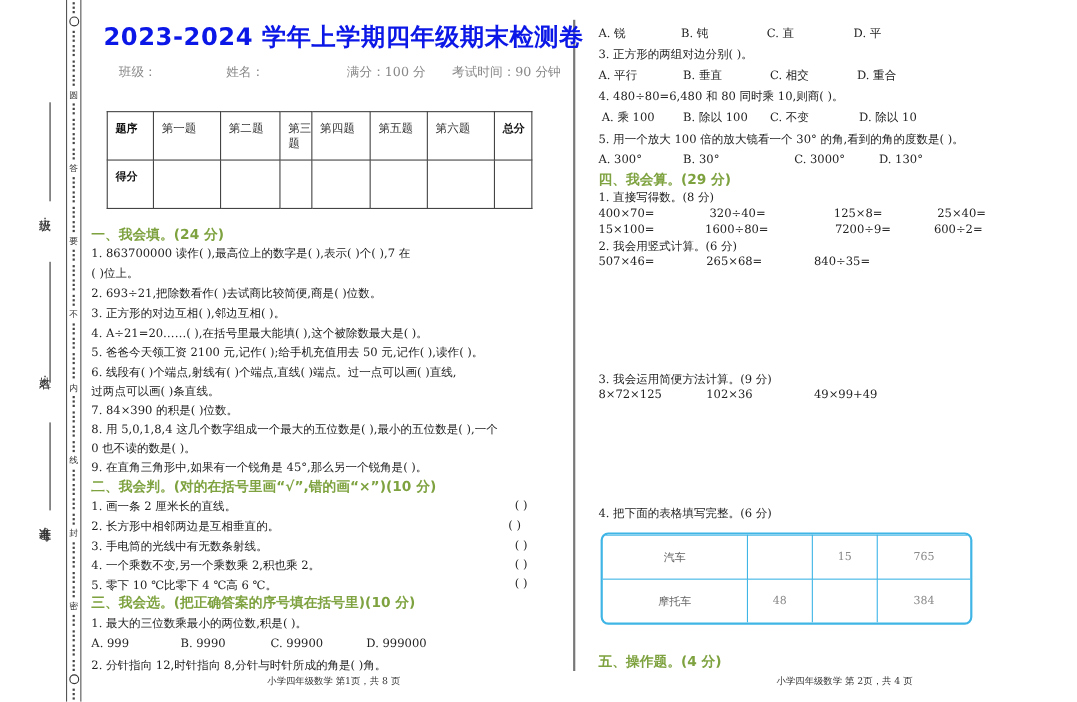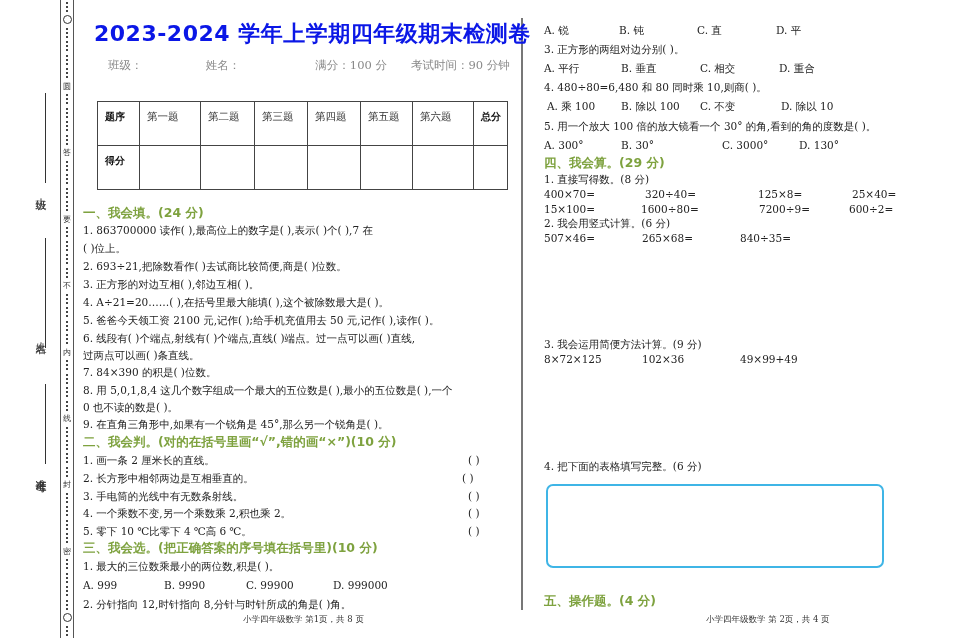--- a/index.html
+++ b/index.html
@@ -121,21 +121,21 @@
   <span style="width:92px">满分：100 分</span>
   <span>考试时间：90 分钟</span>
 </div>
 
 <table class="score-table" style="left:97px">
   <tbody>
       <tr>
     <td class="bold" style="width:42px">题序</td>
     <td style="width:61px">第一题</td>
     <td style="width:54px">第二题</td>
-    <td style="width:53px">第三题</td>
+    <td style="width:29px">第三题</td>
     <td style="width:53px">第四题</td>
     <td style="width:52px">第五题</td>
     <td style="width:61px">第六题</td>
     <td class="bold" style="width:34px">总分</td>
   </tr>
   <tr>
     <td class="bold">得分</td>
     <td></td>
     <td></td>
     <td></td>
@@ -223,18 +223,30 @@
 <div class="line" style="left:544px;top:338px">3. 我会运用简便方法计算。(9 分)</div>
 <div class="line" style="left:544px;top:353px">8×72×125</div>
 <div class="line" style="left:642px;top:353px">102×36</div>
 <div class="line" style="left:740px;top:353px">49×99+49</div>
 
 <div class="line" style="left:544px;top:460px">4. 把下面的表格填写完整。(6 分)</div>
 
 <div class="vehicle-table">
   <table>
     <tbody>
+    <tr>
+      <td>汽车</td>
+      <td class="num"></td>
+      <td class="num">15</td>
+      <td class="num">765</td>
+    </tr>
+    <tr>
+      <td>摩托车</td>
+      <td class="num">48</td>
+      <td class="num"></td>
+      <td class="num">384</td>
+    </tr>
   </tbody>
     </table>
 </div>
 
 <div class="sec-head" style="left:544px;top:593px">五、操作题。(4 分)</div>
 <div class="footer" style="left:706px;top:614px">小学四年级数学  第 2页，共 4 页</div>
 
 </body></html>

